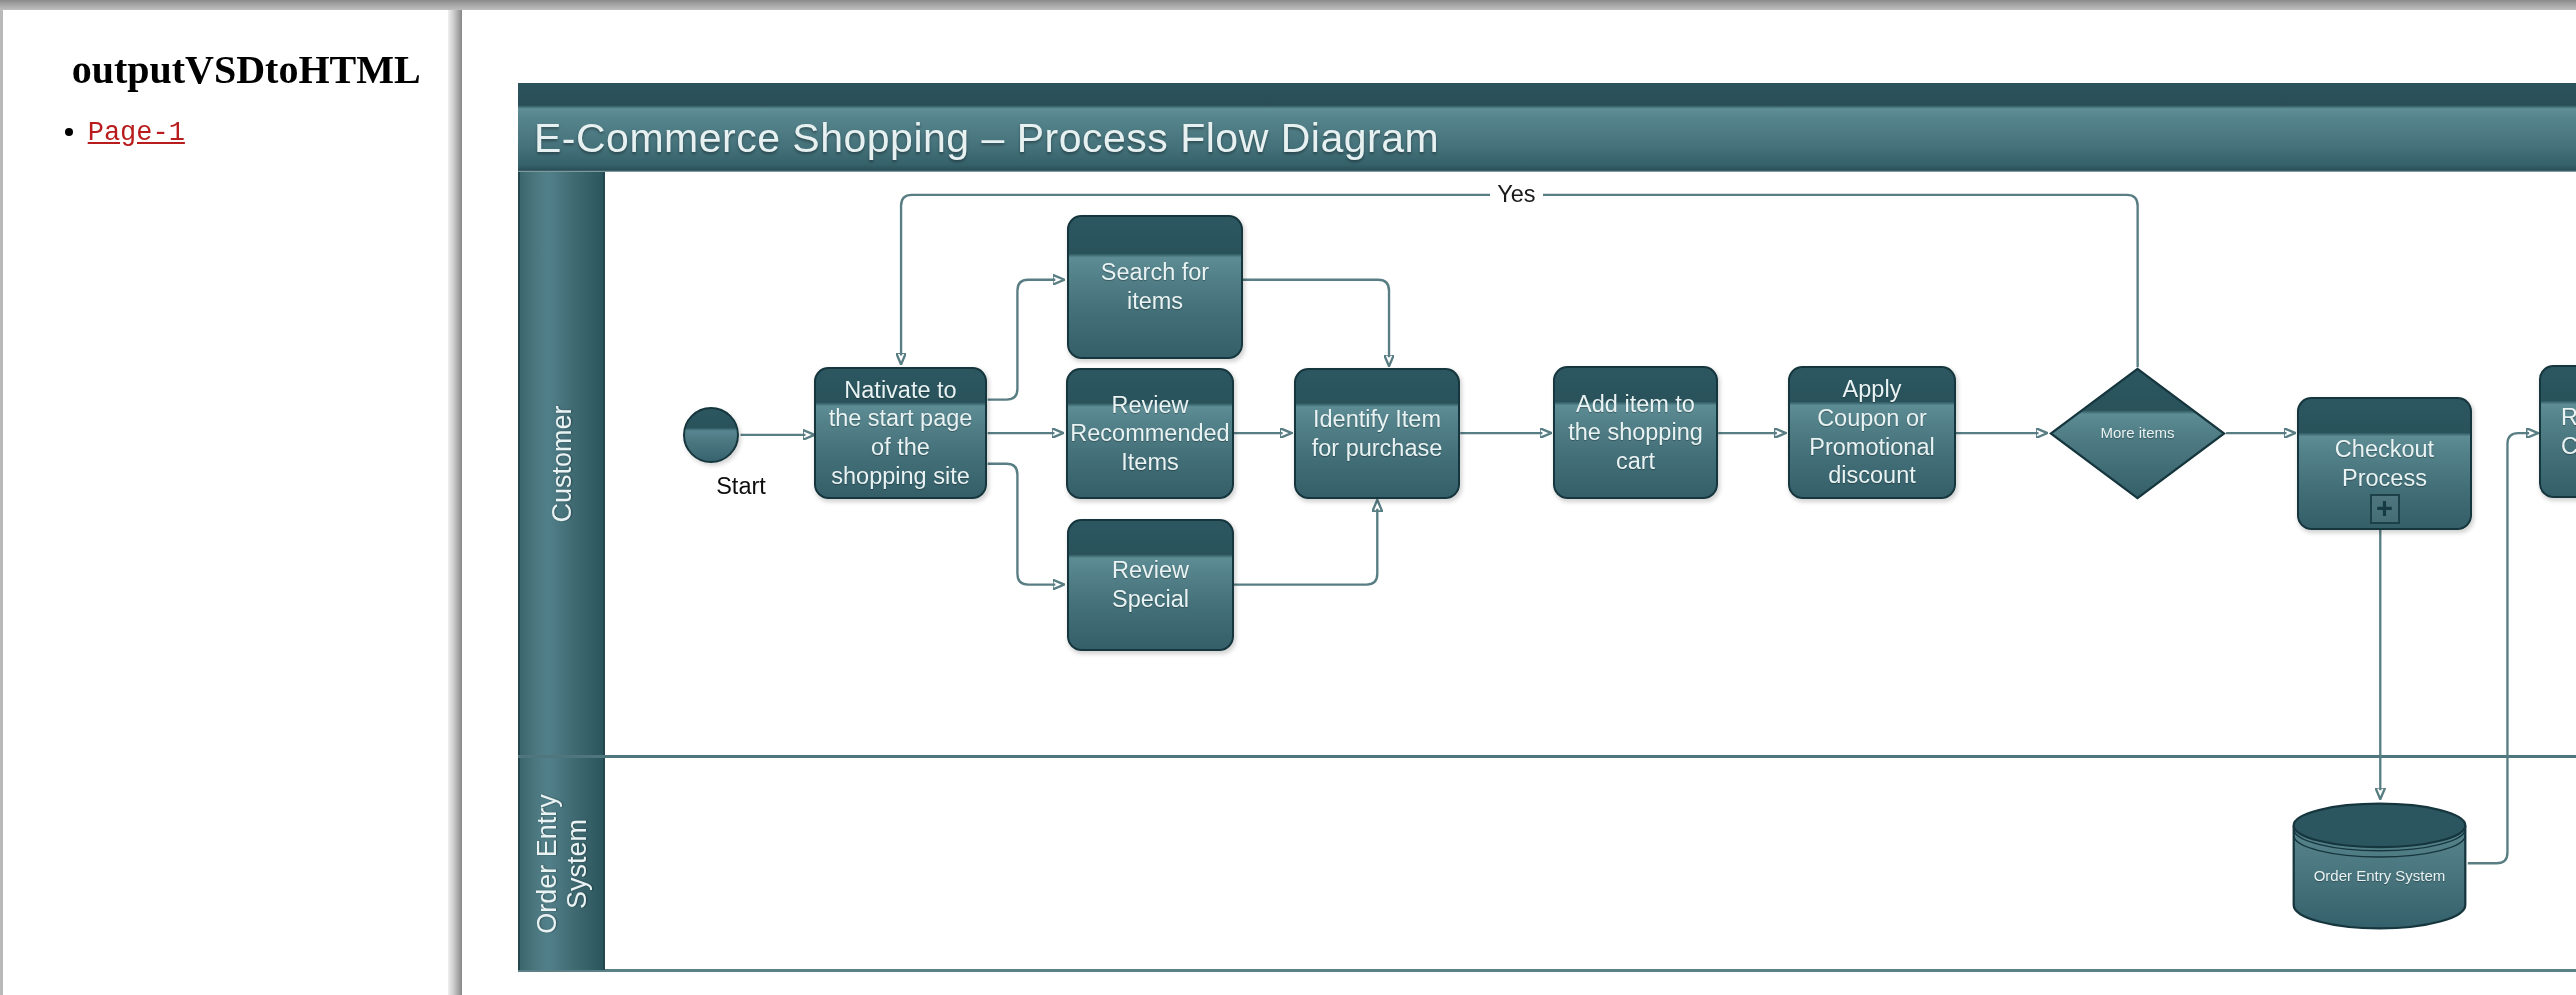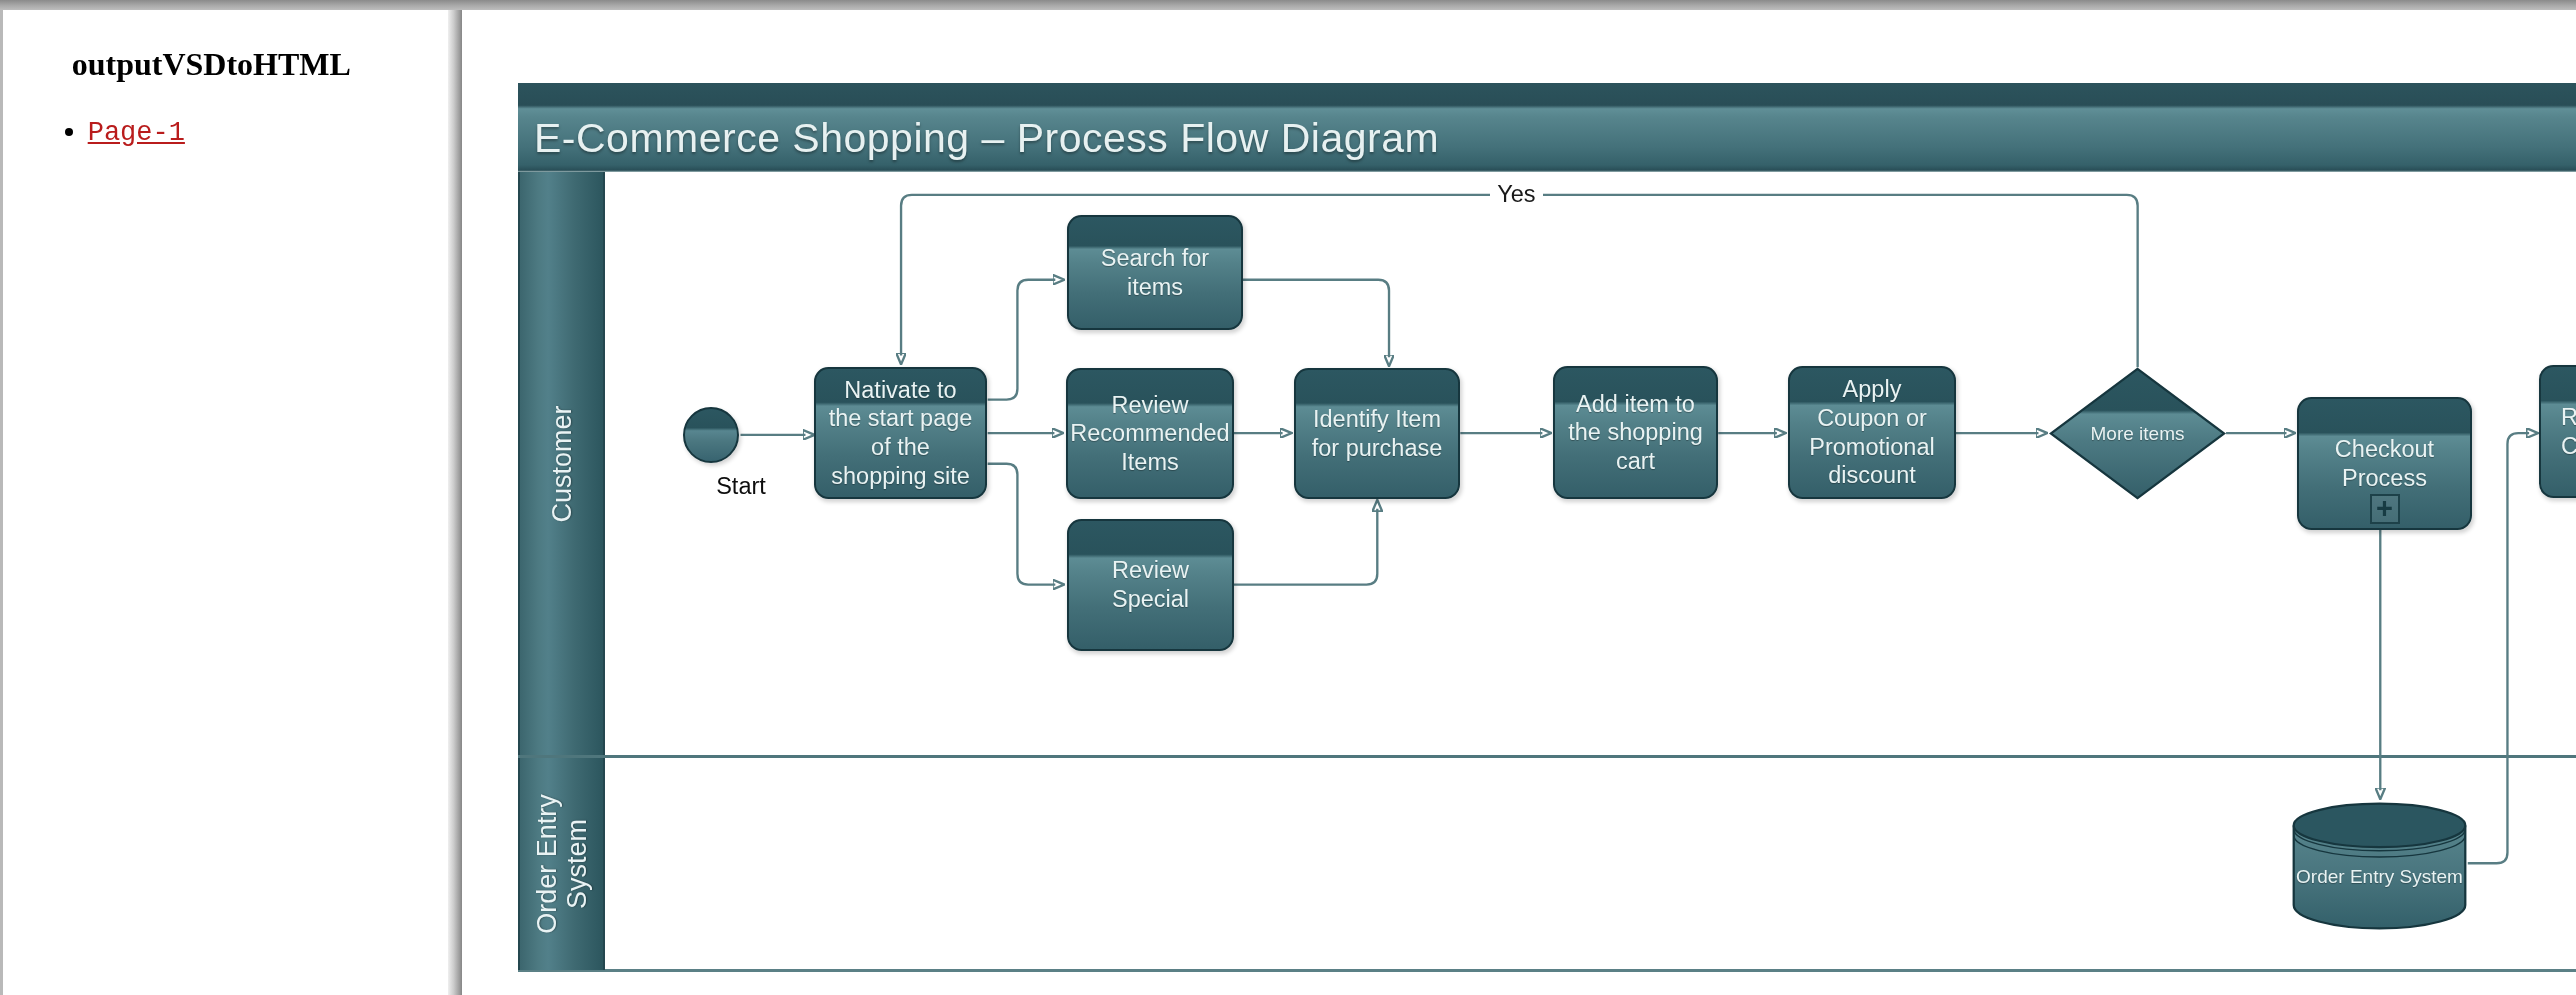--- a/index.html
+++ b/index.html
@@ -7,21 +7,21 @@
     width:2576px;height:996px;position:relative;overflow:hidden;
     background:#ffffff;font-family:"Liberation Sans",sans-serif;
   }
   
   .top-border{position:absolute;left:0;top:0;width:2576px;height:10px;
     background:linear-gradient(180deg,#8b8b8b 0%,#a9a9a9 55%,#bdbdbd 100%);}
   .left-edge{position:absolute;left:0;top:10px;width:2.7px;height:986px;background:#b9b9b9;}
   .toc-frame{position:absolute;left:2.7px;top:10px;width:446px;height:986px;background:#fff;
     font-family:"Liberation Serif",serif;}
   .toc-title{position:absolute;left:69px;top:36px;margin:0;
-    font-weight:bold;font-size:32px;color:#000;}
+    font-weight:bold;font-size:40px;color:#000;}
   .toc-list{position:absolute;left:51px;top:106px;margin:0;padding:0 0 0 34px;list-style:disc;}
   .toc-list li{font-size:27px;color:#000;}
   .toc-list a{color:#b91c1c;text-decoration:underline;font-family:Liberation Mono, monospace;}
   .frame-divider{position:absolute;left:448px;top:10px;width:13.5px;height:986px;
     background:linear-gradient(90deg,#efefef 0%,#cccccc 40%,#9c9c9c 82%,#868686 100%);}
   
   .title-bar{position:absolute;left:518px;top:83px;width:2058px;height:89px;
     background:linear-gradient(180deg,#2c535c 0%,#294e57 25%,#608f97 29%,#57858d 38%,
       #44717a 72%,#35616a 92%,#294e57 98%,#9fb7ba 100%);
     display:flex;align-items:center;box-sizing:border-box;padding:21.6px 0 0 16px;}
@@ -47,42 +47,42 @@
   
   .node{position:absolute;box-sizing:border-box;border:2.3px solid #16363e;border-radius:14.4px;
     background:linear-gradient(180deg,#2c5761 0%,#29525b 26%,#5d8c94 29%,#538189 42%,
       #436f78 68%,#345f69 100%);
     display:flex;align-items:center;justify-content:center;text-align:center;
     color:#e9f3f3;font-size:23.5px;line-height:1.22;padding:0 10.8px;
     box-shadow:1.8px 2.7px 4.5px rgba(0,0,0,.18);text-shadow:0 0.9px 0.9px rgba(0,0,0,.3);}
   .node-start{left:683px;top:407px;width:56px;height:56px;border-radius:50%;padding:0;
     background:linear-gradient(180deg,#2c5761 0%,#29525b 36%,#588690 42%,#4b7780 62%,#386470 100%);}
   .node-navigate{left:814px;top:367px;width:173px;height:132px;}
-  .node-search{left:1067px;top:215px;width:176px;height:115px;}
+  .node-search{left:1067px;top:215px;width:176px;height:144px;}
   .node-review-recommended{left:1066px;top:368px;width:168px;height:131px;}
   .node-review-special{left:1067px;top:519px;width:167px;height:132px;}
   .node-identify{left:1294px;top:368px;width:166px;height:131px;}
   .node-add{left:1553px;top:366px;width:165px;height:133px;}
   .node-apply{left:1788px;top:366px;width:168px;height:133px;}
   .node-checkout{left:2297px;top:365px;width:175px;height:133px;margin-top:32px;}
   .node-clipped{left:2539px;top:365px;width:180px;height:133px;border-radius:14.4px 0 0 14.4px;
     justify-content:flex-start;text-align:left;padding-left:20px;display:flex;}
   .node-clipped .lines{display:flex;flex-direction:column;}
   .plain-label{position:absolute;color:#0d0d0d;font-size:23.5px;text-align:center;}
   .start-caption{left:696px;top:467px;width:90px;margin-top:6px;}
   .plus-box{position:absolute;left:50%;bottom:4.5px;transform:translateX(-50%);
     width:30px;height:30px;box-sizing:border-box;border:2.3px solid #1d4149;
     background:rgba(255,255,255,.08);display:flex;align-items:center;justify-content:center;
     color:#173b43;font-size:29px;font-weight:bold;line-height:1;text-shadow:none;}
   .shape-holder{position:absolute;}
   .diamond-holder{left:2049px;top:367px;width:177px;height:133px;}
   .cylinder-holder{left:2291px;top:801px;width:177px;height:131px;}
   .shape-label{position:absolute;left:0;top:0;width:100%;height:100%;
     display:flex;align-items:center;justify-content:center;text-align:center;
-    color:#e9f3f3;font-size:19px;line-height:1.22;text-shadow:0 0.9px 0.9px rgba(0,0,0,.3);}
+    color:#e9f3f3;font-size:15px;line-height:1.22;text-shadow:0 0.9px 0.9px rgba(0,0,0,.3);}
   .cylinder-holder .shape-label{padding-top:20px;box-sizing:border-box;}
 </style>
 </head>
 <body>
 
 <div class="top-border"></div>
 <div class="left-edge"></div>
 
 <div class="toc-frame">
   <h1 class="toc-title">outputVSDtoHTML</h1>

